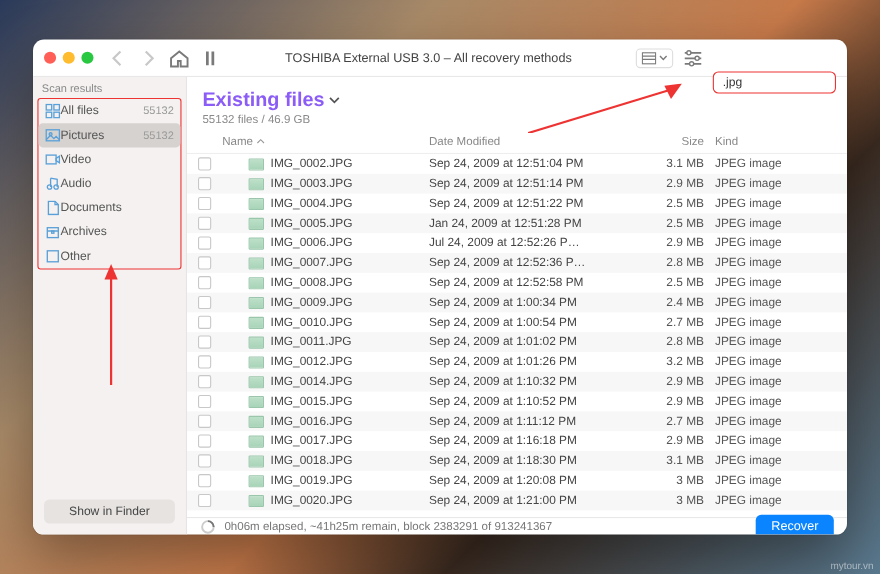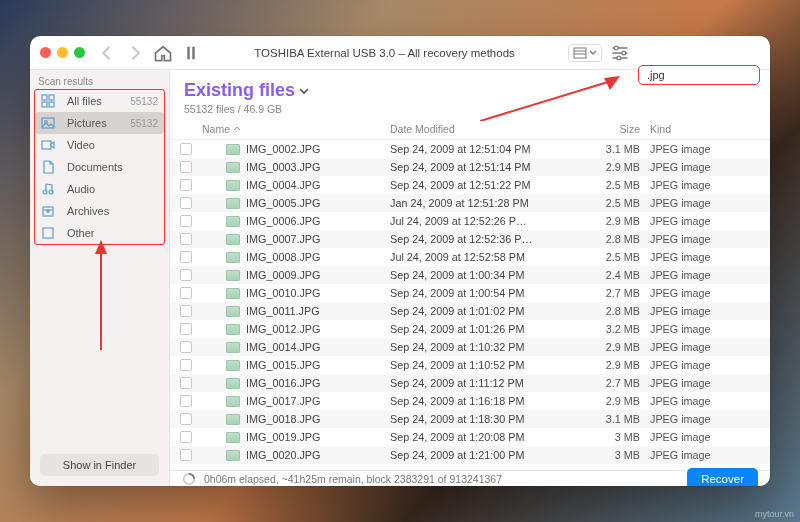--- a/index.html
+++ b/index.html
@@ -20,34 +20,34 @@
   }
   .traffic { display:flex; gap:6px; margin-right:4px;}
   .traffic .dot { width:11px; height:11px; border-radius:50%; }
   .dot.red{background:#ff5f57;} .dot.yellow{background:#febc2e;} .dot.green{background:#28c840;}
   .tb-btn { width:20px; height:20px; display:flex; align-items:center; justify-content:center; color:#7a7a7a; border-radius:4px; }
   .tb-btn.disabled{color:#c8c8c8;}
   .title { flex:1; text-align:center; font-size:11.5px; color:#444; }
   .viewmode { display:flex; align-items:center; gap:2px; color:#7a7a7a; padding:2px 4px; border:1px solid #ddd; border-radius:4px; font-size:10px;}
   .search {
     display:flex; gap:4px; border:1.5px solid #e33; border-radius:5px;
-    padding:2px 4px; width:122px; height:20px; background:#fff;margin-top:44px;
+    padding:2px 4px; width:112px; height:20px; background:#fff;margin-top:44px;
   }
   .search input { border:none; outline:none; flex:1; font-size:11px; color:#333; background:transparent;}
   .arrow1 { position:absolute; top:40px; right:150px; width:140px; height:45px; pointer-events:none; }
   .arrow1 line{stroke:#e33;stroke-width:2;} .arrow1 polygon{fill:#e33;}
   
   .body { flex:1; display:flex; overflow:hidden;}
   .sidebar {
     width:140px; background:#f4f1f0; border-right:1px solid #e5e5e5; display:flex; flex-direction:column;
     position:relative;
   }
   .sb-section { padding:6px 8px 2px; font-size:10px; color:#8a8a8a; }
   .sb-list { border:1.5px solid #e33; margin:0 4px; border-radius:3px; }
-  .sb-item { display:flex; align-items:center; gap:12px; padding:4px 6px; font-size:11px; color:#555; }
+  .sb-item { display:flex; align-items:center; gap:0; padding:4px 6px; font-size:11px; color:#555; }
   .sb-item .count { margin-left:auto; font-size:10px; color:#9a9a9a; }
   .sb-item.active { background:#d6d2d0; border-radius:4px;}
   .sb-icon { width:14px; height:14px; display:inline-flex; align-items:center; justify-content:center; }
   .sb-icon svg{width:14px;height:14px;}
   .sidebar .arrow2 { position:absolute; top:170px; left:56px; width:30px; height:110px; pointer-events:none;}
   .arrow2 line{stroke:#e33;stroke-width:2;} .arrow2 polygon{fill:#e33;}
   .finder-btn {
     margin:auto 10px 10px 10px; padding:5px 0; text-align:center; background:#e6e3e1; border-radius:5px;
     font-size:11px; color:#444;
   }
@@ -180,36 +180,36 @@
               <svg viewBox="0 0 14 14" fill="none" stroke="#5aa0d8" stroke-width="1.2">
                 <rect x="1" y="3" width="9" height="8"></rect>
                 <path d="M10 6l3-2v6l-3-2z"></path>
               </svg>
             </span>
             <span>Video</span>
           </div>
           <div class="sb-item">
             <span class="sb-icon">
               <svg viewBox="0 0 14 14" fill="none" stroke="#5aa0d8" stroke-width="1.2">
-                <path d="M3 1h6l3 3v9H3z"></path>
-                <path d="M9 1v3h3"></path>
-              </svg>
-            </span>
-            <span>Documents</span>
-          </div>
-          <div class="sb-item">
-            <span class="sb-icon">
-              <svg viewBox="0 0 14 14" fill="none" stroke="#5aa0d8" stroke-width="1.2">
                 <path d="M5 2v8"></path>
                 <circle cx="4" cy="10" r="2"></circle>
                 <path d="M5 2l6 1v7"></path>
                 <circle cx="10" cy="10" r="2"></circle>
               </svg>
             </span>
             <span>Audio</span>
+          </div>
+          <div class="sb-item">
+            <span class="sb-icon">
+              <svg viewBox="0 0 14 14" fill="none" stroke="#5aa0d8" stroke-width="1.2">
+                <path d="M3 1h6l3 3v9H3z"></path>
+                <path d="M9 1v3h3"></path>
+              </svg>
+            </span>
+            <span>Documents</span>
           </div>
           <div class="sb-item">
             <span class="sb-icon">
               <svg viewBox="0 0 14 14" fill="none" stroke="#5aa0d8" stroke-width="1.2">
                 <rect x="2" y="3" width="10" height="9"></rect>
                 <path d="M2 6h10"></path>
                 <rect x="6" y="6" width="2" height="2"></rect>
               </svg>
             </span>
             <span>Archives</span>
@@ -328,21 +328,21 @@
             <div class="kd">JPEG image</div>
           </div>
           <div class="row">
             <div>
               <div class="cb"></div>
             </div>
             <div class="fn">
               <span class="pic"></span>
               <span>IMG_0008.JPG</span>
             </div>
-            <div>Jul 24, 2009 at 12:52:58 PM</div>
+            <div>Sep 24, 2009 at 12:52:58 PM</div>
             <div class="sz">2.5 MB</div>
             <div class="kd">JPEG image</div>
           </div>
           <div class="row">
             <div>
               <div class="cb"></div>
             </div>
             <div class="fn">
               <span class="pic"></span>
               <span>IMG_0009.JPG</span>

